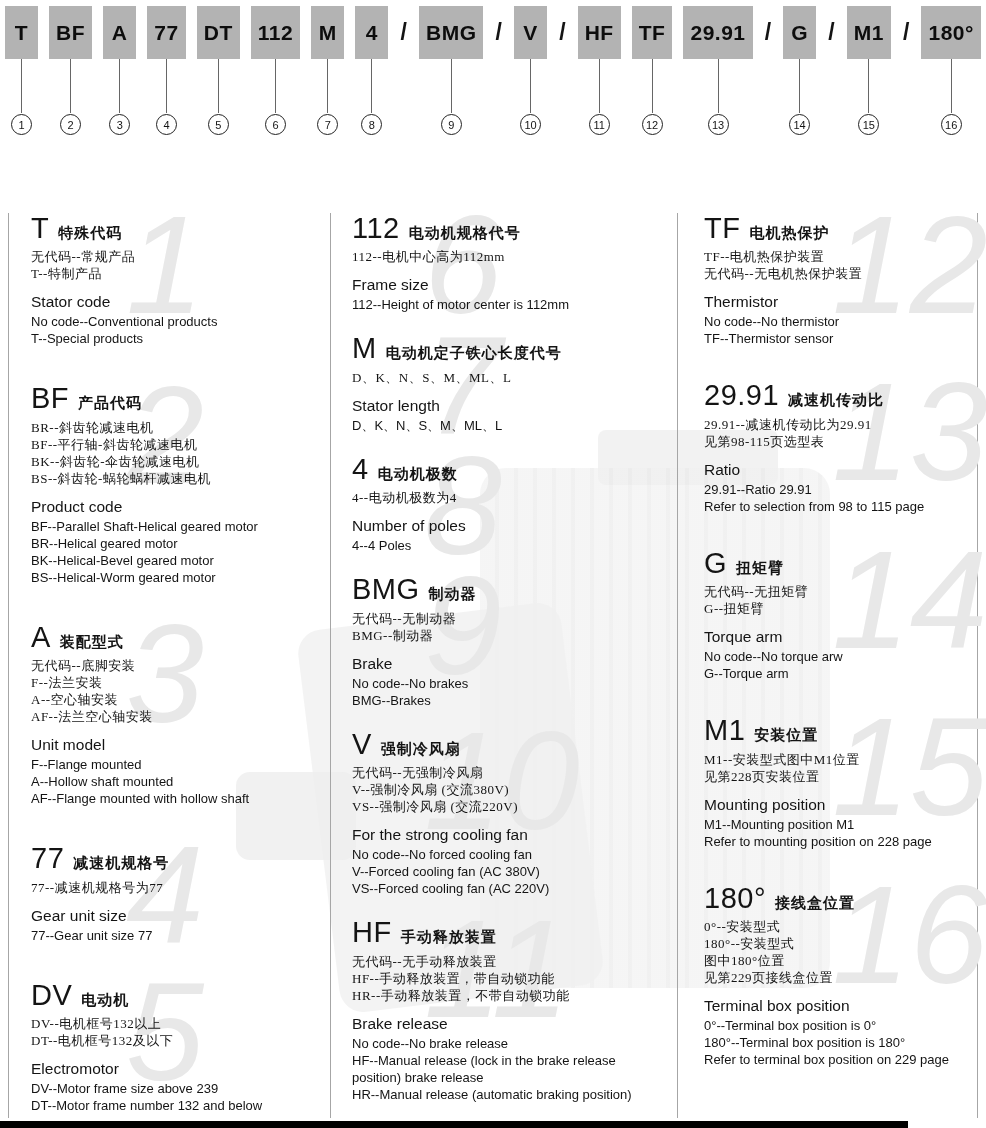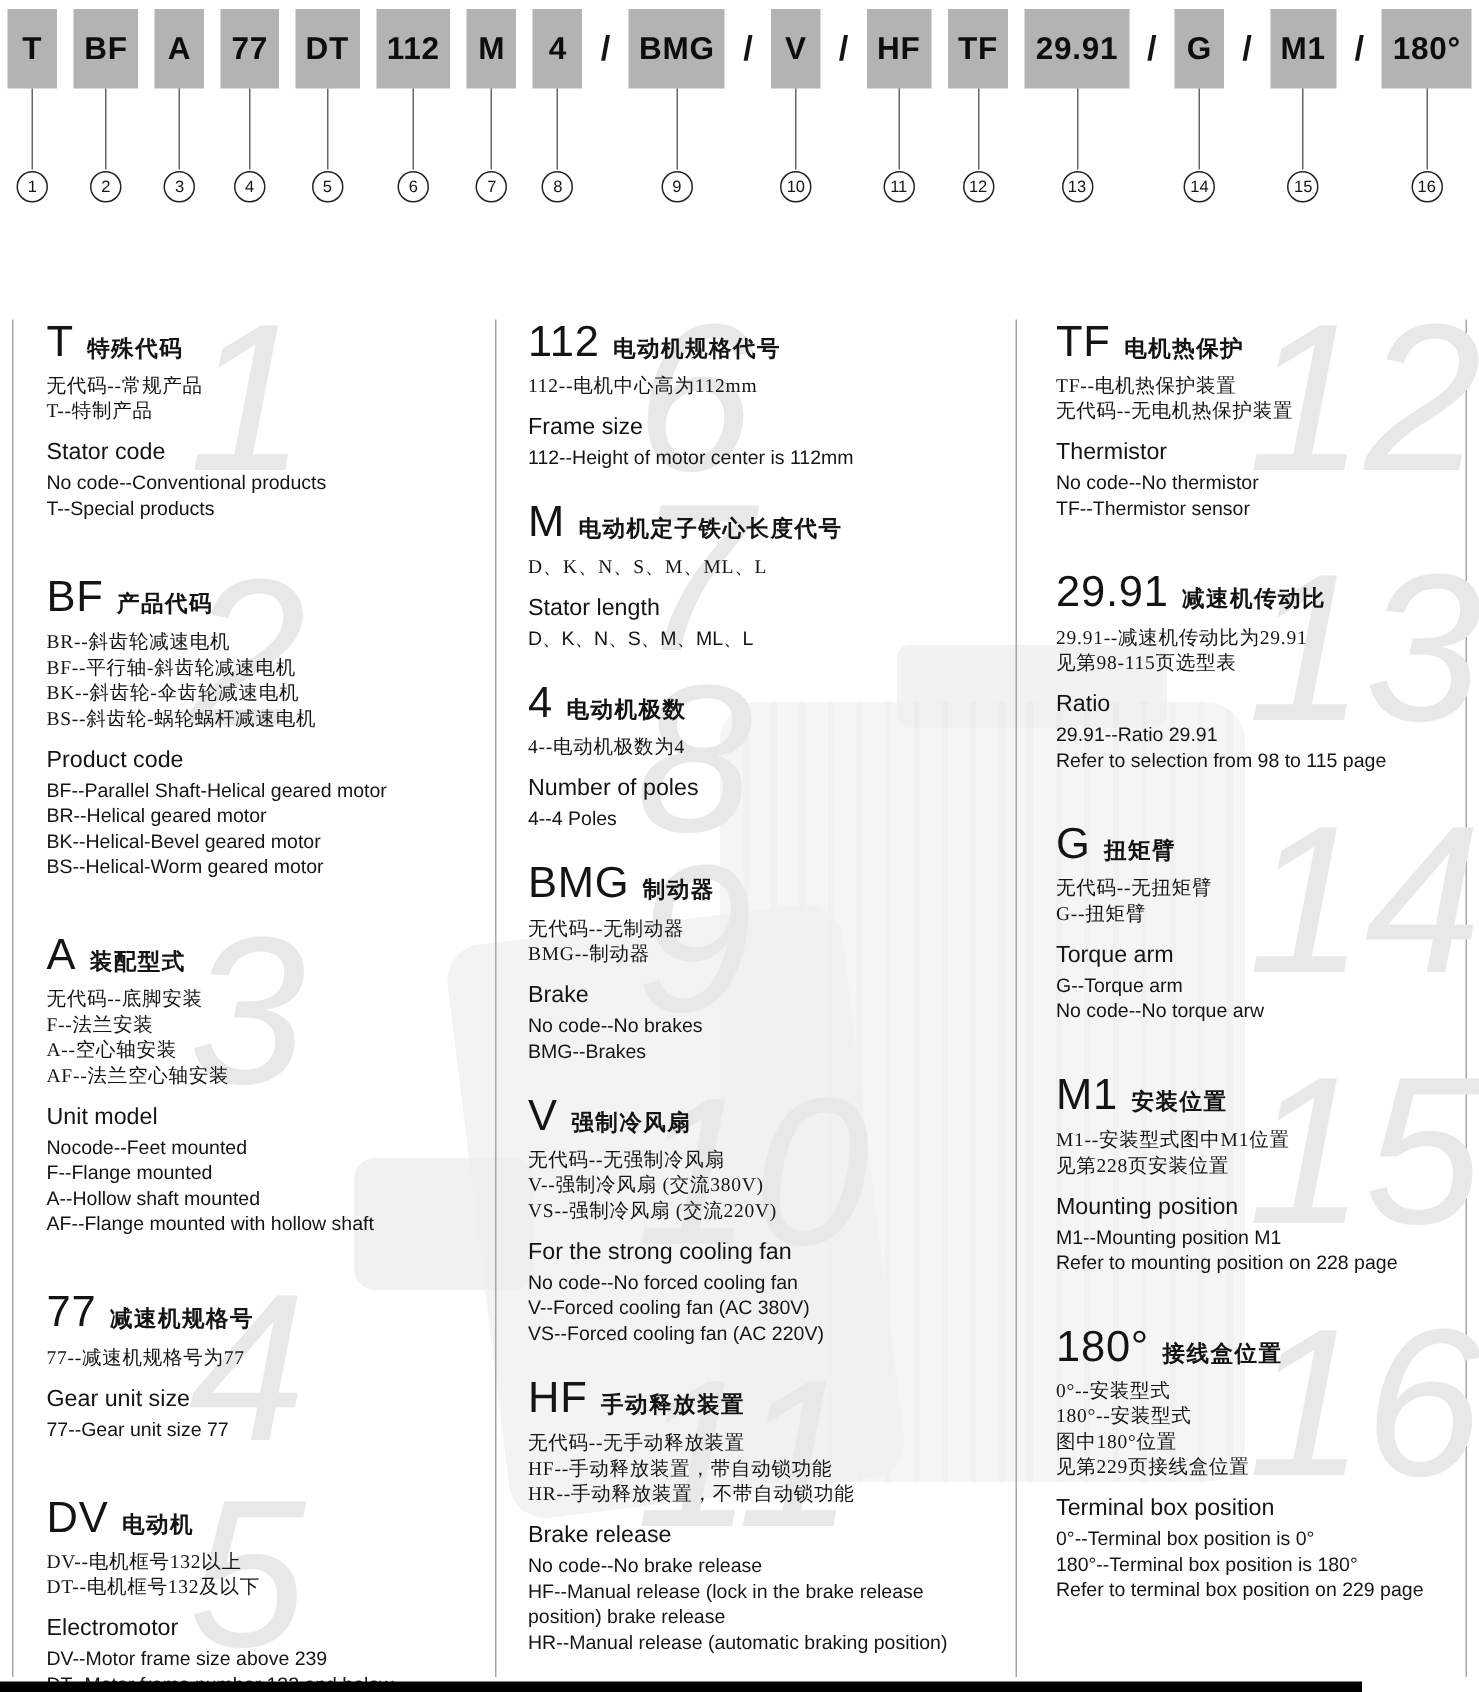--- a/index.html
+++ b/index.html
@@ -184,21 +184,20 @@
         <span class="watermark">3</span>
         <div class="sec-head">
           <span class="sec-code">A</span>
           <span class="sec-title-zh">装配型式</span>
         </div>
         <div class="zh-line">无代码--底脚安装</div>
         <div class="zh-line">F--法兰安装</div>
         <div class="zh-line">A--空心轴安装</div>
         <div class="zh-line">AF--法兰空心轴安装</div>
         <div class="sec-title-en">Unit model</div>
-        <div class="en-line">Nocode--Feet mounted</div>
         <div class="en-line">F--Flange mounted</div>
         <div class="en-line">A--Hollow shaft mounted</div>
         <div class="en-line">AF--Flange mounted with hollow shaft</div>
       </div>
       <div class="section">
         <span class="watermark">4</span>
         <div class="sec-head">
           <span class="sec-code">77</span>
           <span class="sec-title-zh">减速机规格号</span>
         </div>
@@ -318,22 +317,22 @@
       </div>
       <div class="section">
         <span class="watermark">14</span>
         <div class="sec-head">
           <span class="sec-code">G</span>
           <span class="sec-title-zh">扭矩臂</span>
         </div>
         <div class="zh-line">无代码--无扭矩臂</div>
         <div class="zh-line">G--扭矩臂</div>
         <div class="sec-title-en">Torque arm</div>
+        <div class="en-line">No code--No torque arw</div>
         <div class="en-line">G--Torque arm</div>
-        <div class="en-line">No code--No torque arw</div>
       </div>
       <div class="section">
         <span class="watermark">15</span>
         <div class="sec-head">
           <span class="sec-code">M1</span>
           <span class="sec-title-zh">安装位置</span>
         </div>
         <div class="zh-line">M1--安装型式图中M1位置</div>
         <div class="zh-line">见第228页安装位置</div>
         <div class="sec-title-en">Mounting position</div>

